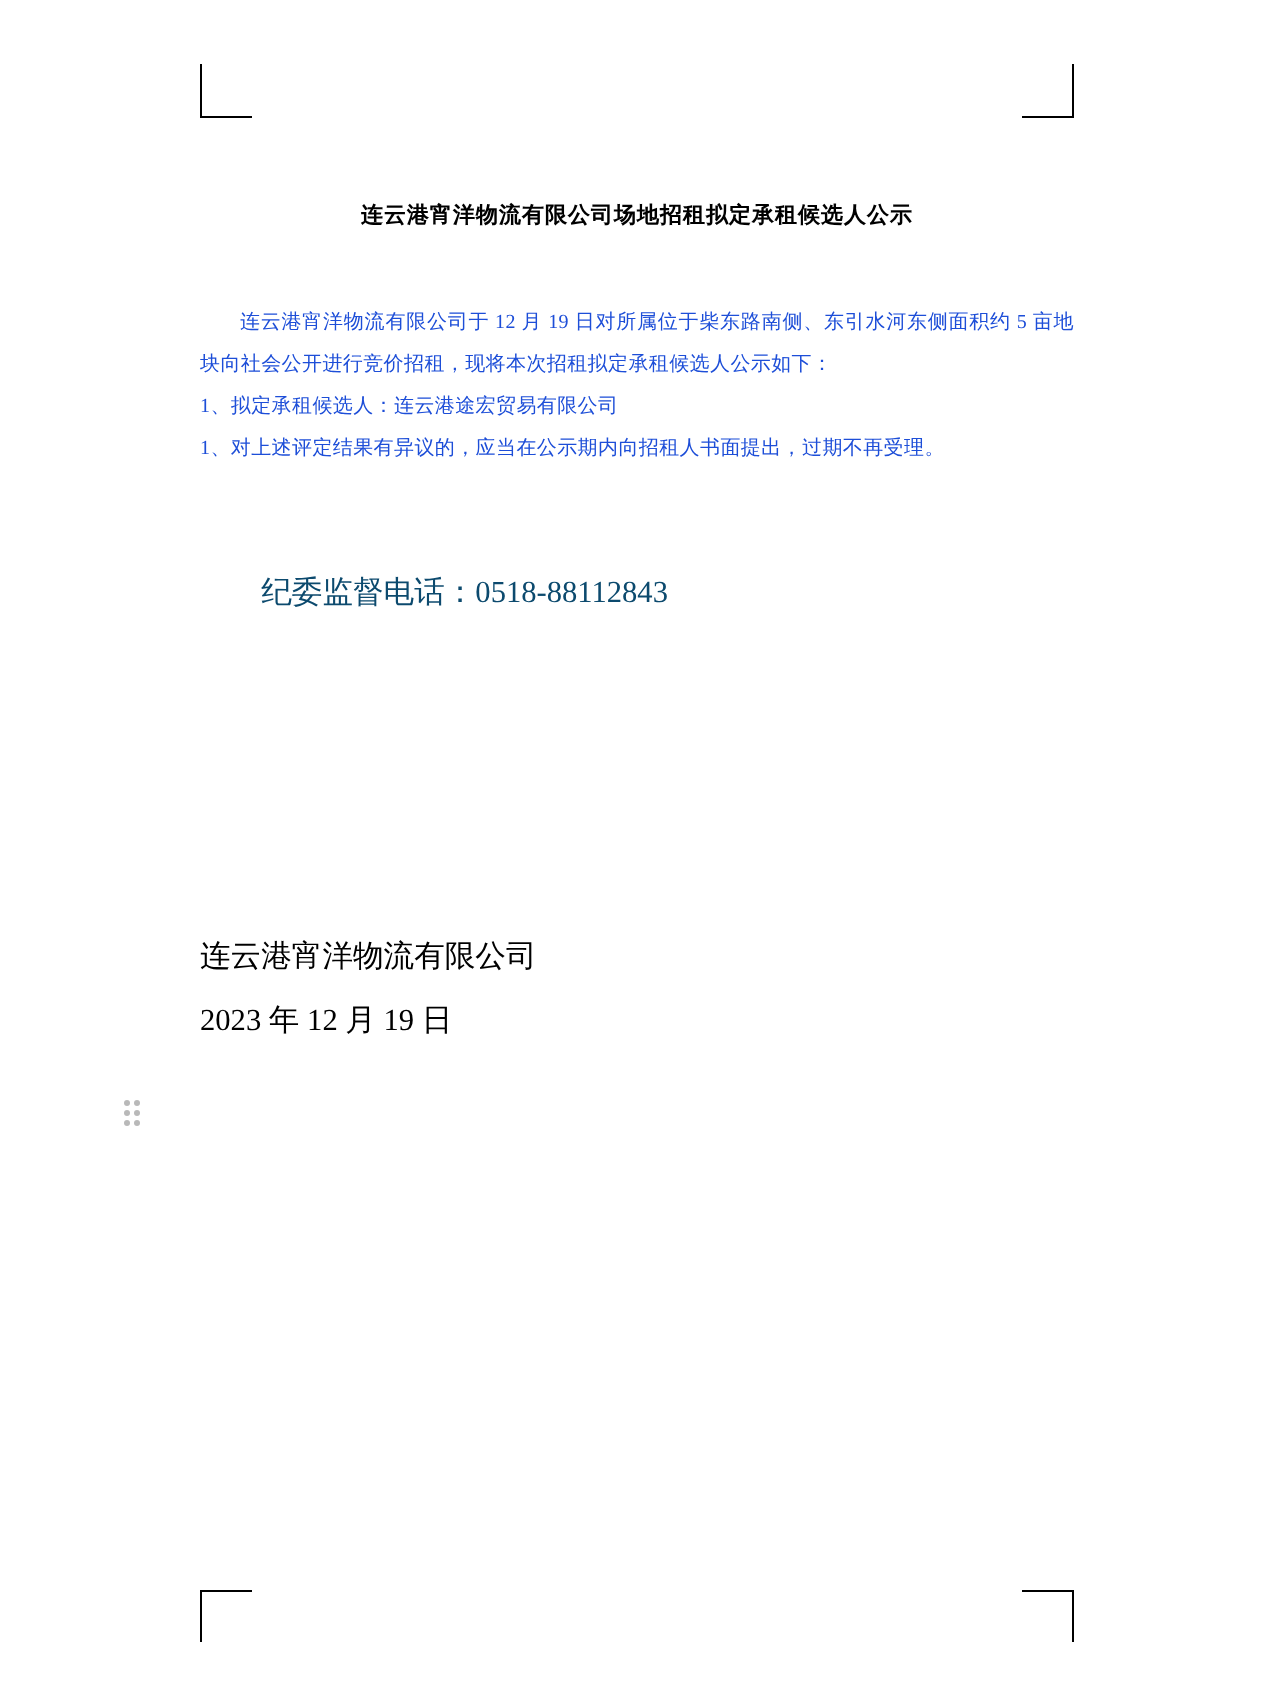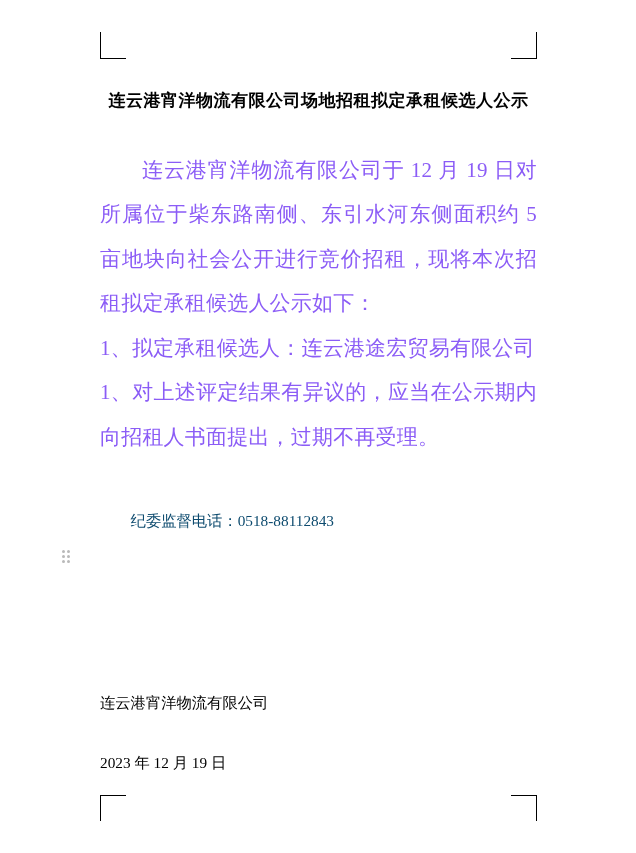--- a/index.html
+++ b/index.html
@@ -41,33 +41,33 @@
   .content {
     position: absolute;
     left: 100px;
     top: 70px;
     width: 437px;
   }
   .doc-title {
     text-align: center;
     font-family: "Liberation Sans", "DejaVu Sans", sans-serif;
     font-weight: bold;
-    font-size: 17px;
+    font-size: 11px;
     letter-spacing: 0.5px;
     color: #000;
-    margin: 18px 0 0 0;
+    margin: 30px 0 0 0;
     line-height: 1.5;
   }
   .body-block {
     margin-top: 34px;
   }
   .para {
-    font-size: 21px;
+    font-size: 10px;
     line-height: 2.12;
-    color: #8b5cf6;
+    color: #1d4ed8;
     text-align: justify;
     text-justify: inter-ideograph;
     margin: 0;
     letter-spacing: 0.2px;
   }
   .para.indent {
     text-indent: 2em;
   }
   .phone-line {
     margin-top: 46px;
@@ -80,21 +80,20 @@
     margin-top: 150px;
     padding-right: 14px;
   }
   .signature div {
     font-size: 15.3px;
     line-height: 2.1;
     color: #000;
   }
   .sig-date {
     padding-right: 22px;
-    margin-top: 28px;
   }
   .handle {
     position: absolute;
     left: 62px;
     top: 550px;
     width: 10px;
     height: 12px;
     display: grid;
     grid-template-columns: 3px 3px;
     grid-template-rows: 3px 3px 3px;

